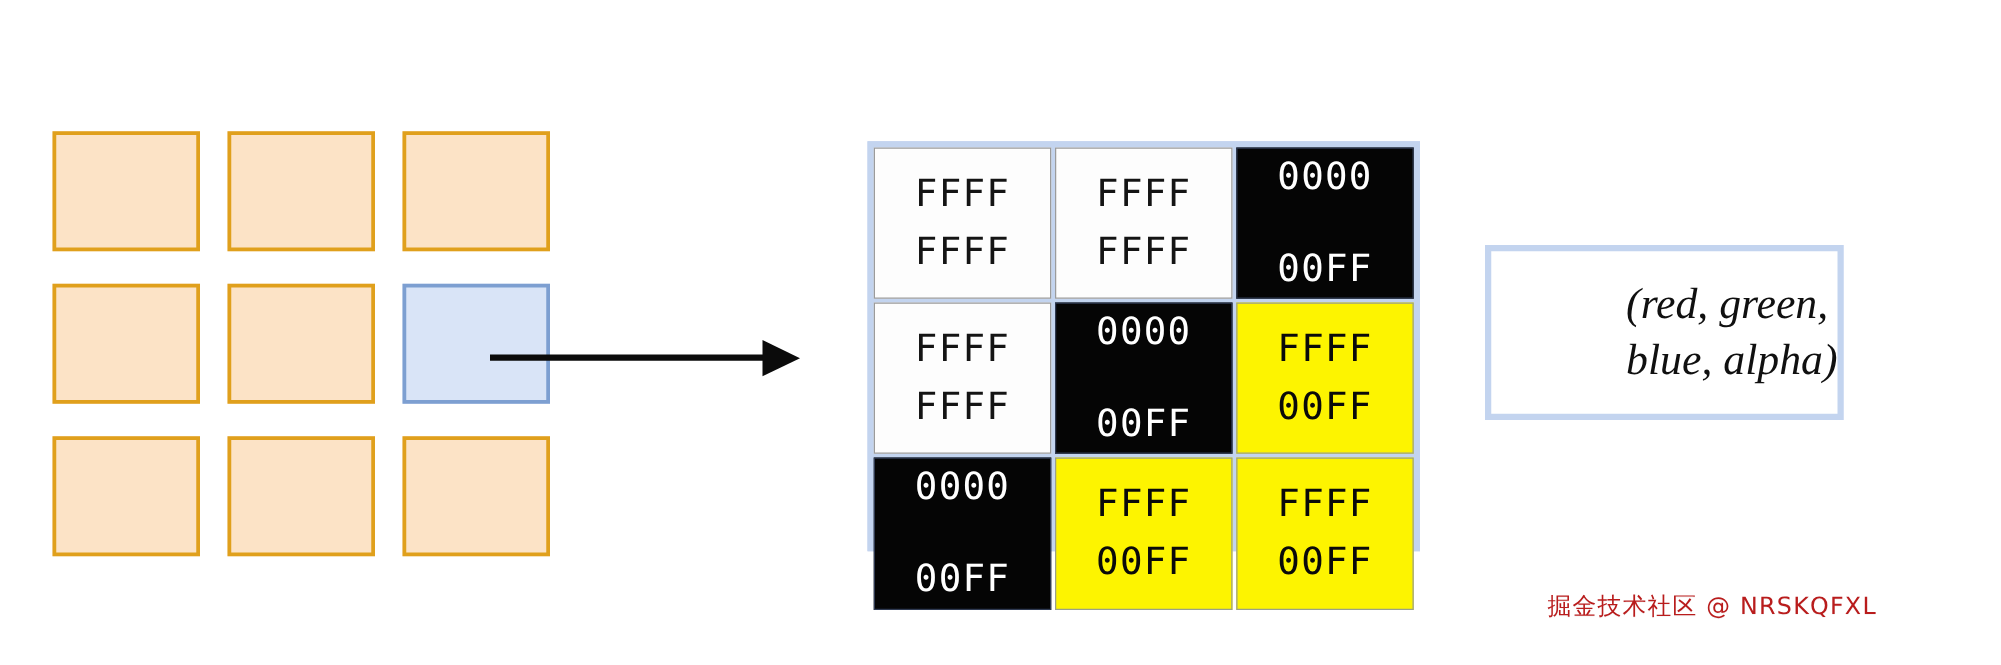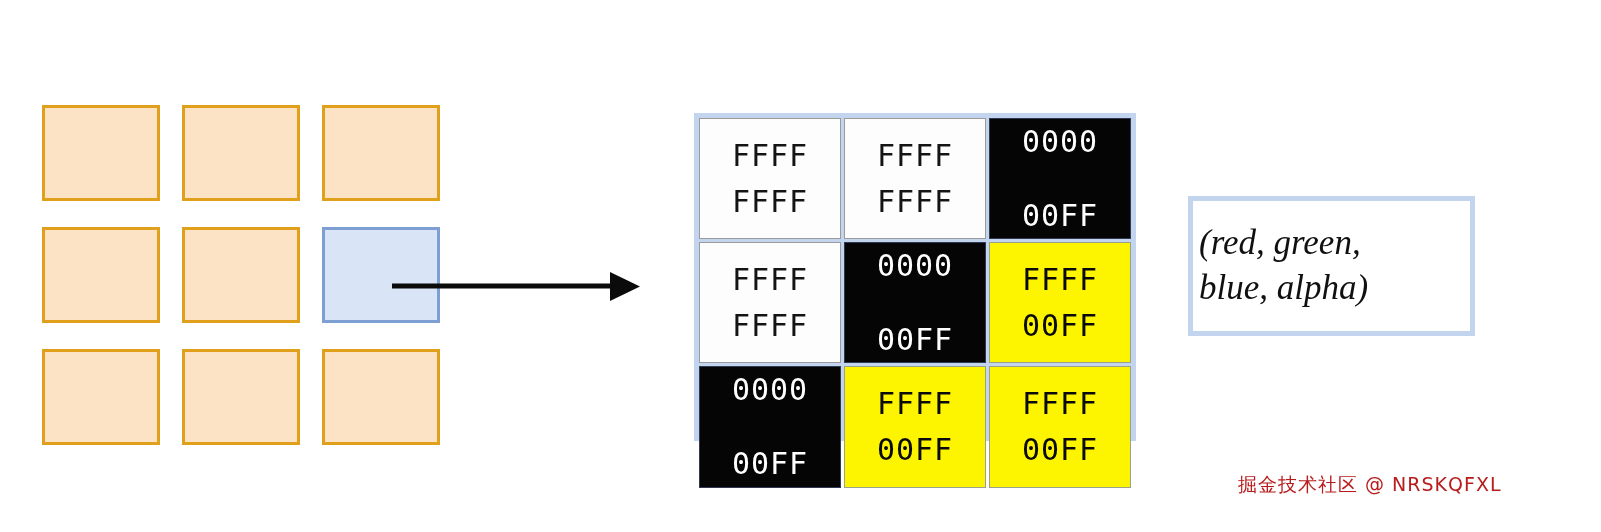--- a/index.html
+++ b/index.html
@@ -111,21 +111,21 @@
     position: absolute;
     left: 1188px;
     top: 196px;
     width: 287px;
     height: 140px;
     box-sizing: border-box;
     border: 5px solid #c3d4ef;
     background: #ffffff;
     display: flex;
     align-items: center;
-    justify-content: flex-start;
+    justify-content: flex-end;
   }
   #legend-text {
     font-family: "Liberation Serif", "DejaVu Serif", serif;
     font-style: italic;
     font-size: 35px;
     line-height: 1.28;
     color: #101010;
     text-align: left;
     padding-left: 6px;
     white-space: pre-line;

